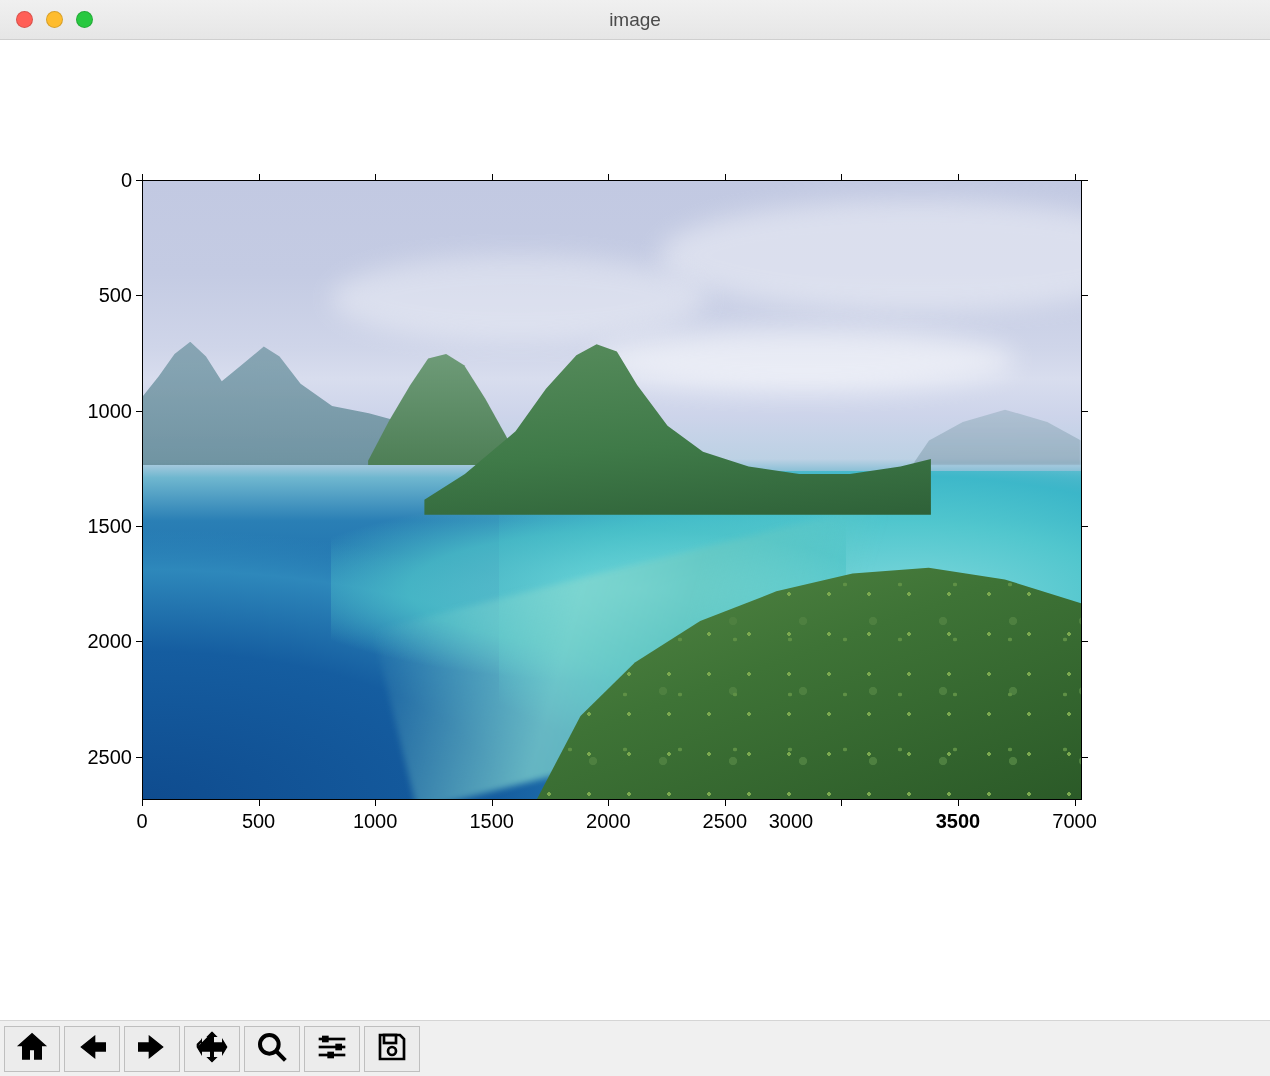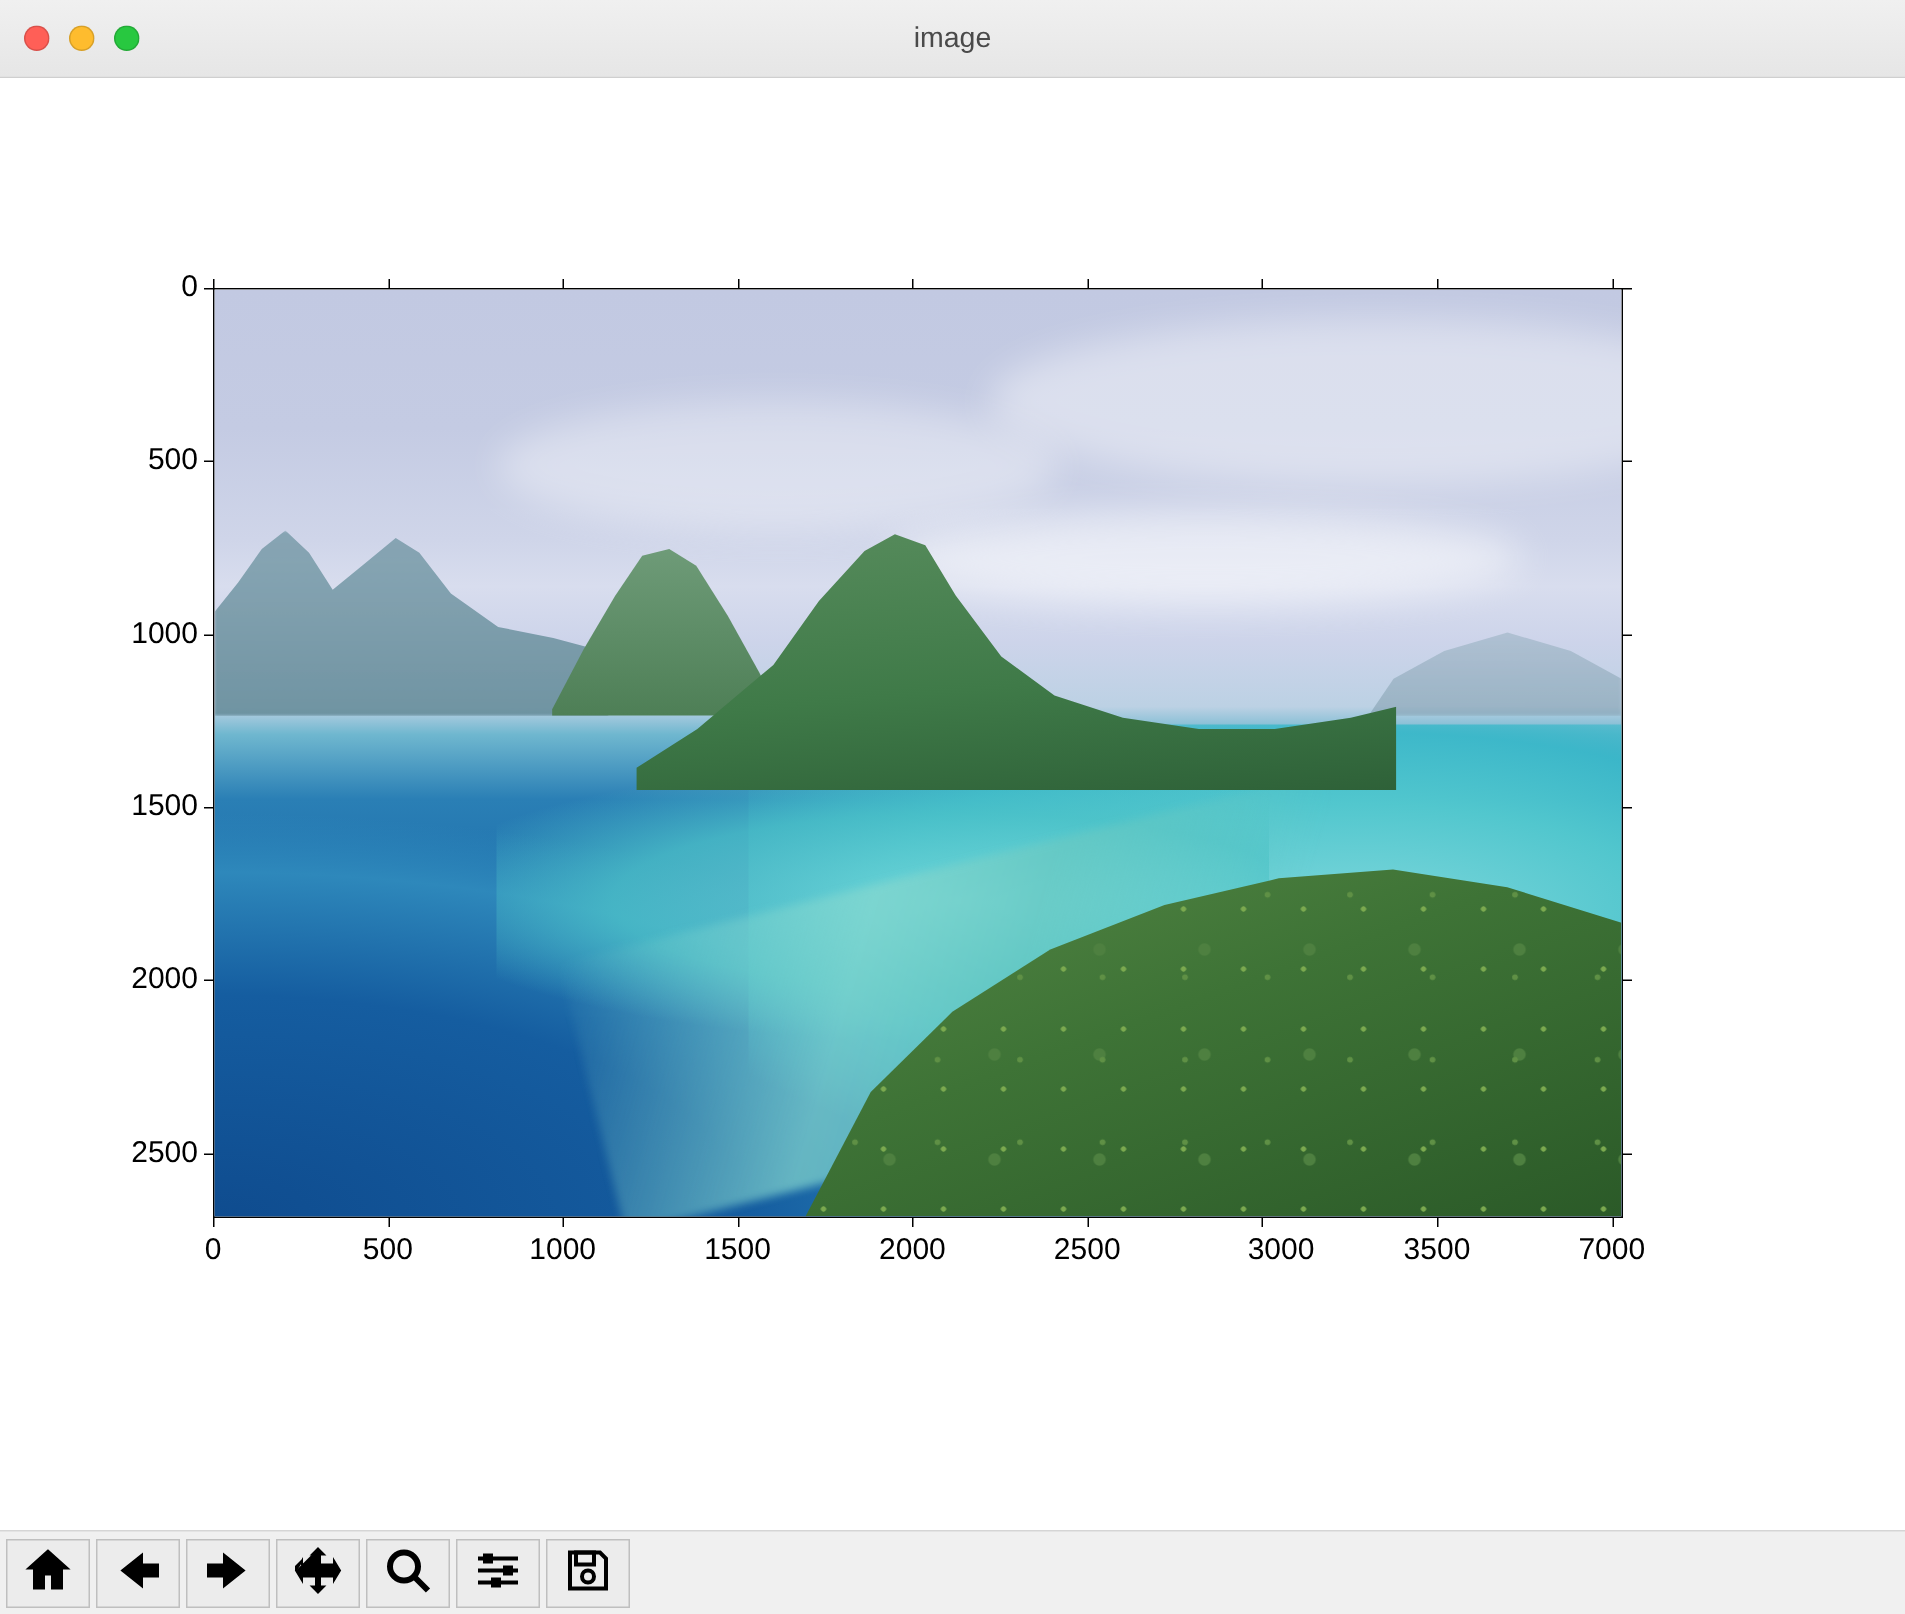--- a/index.html
+++ b/index.html
@@ -1,20 +1,20 @@
 <!DOCTYPE html>
 <html><head>
 <meta charset="utf-8">
 <style>
   * { box-sizing: border-box; margin: 0; padding: 0; }
   html, body { width: 1270px; height: 1076px; font-family: -apple-system, "Helvetica Neue", Arial, sans-serif; background: #fff; overflow: hidden; }
 
   
   .titlebar {
-    height: 52px;
+    height: 40px;
     background: linear-gradient(#f0f0f0,#e6e6e6);
     border-bottom: 1px solid #cfcfcf;
     display: flex;
     align-items: center;
     position: relative;
   }
   .traffic-lights { display: flex; gap: 13px; margin-left: 16px; }
   .tl { width: 17px; height: 17px; border-radius: 50%; border: 0.5px solid rgba(0,0,0,.15); }
   .tl.red    { background: #ff5f57; }
   .tl.yellow { background: #febc2e; }
@@ -182,24 +182,24 @@
       <div class="tick-x" style="left: 491.702px; top: 134px;"></div>
       <div class="lbl-x" style="left: 491.702px; top: 770px;">1500</div>
       <div class="tick-x" style="left: 608.27px; top: 760px;"></div>
       <div class="tick-x" style="left: 608.27px; top: 134px;"></div>
       <div class="lbl-x" style="left: 608.27px; top: 770px;">2000</div>
       <div class="tick-x" style="left: 724.837px; top: 760px;"></div>
       <div class="tick-x" style="left: 724.837px; top: 134px;"></div>
       <div class="lbl-x" style="left: 724.837px; top: 770px;">2500</div>
       <div class="tick-x" style="left: 841.405px; top: 760px;"></div>
       <div class="tick-x" style="left: 841.405px; top: 134px;"></div>
-      <div class="lbl-x" style="left: 854px; top: 770px; text-align: center;">3000</div>
+      <div class="lbl-x" style="left: 791px; top: 770px; text-align: center;">3000</div>
       <div class="tick-x" style="left: 957.972px; top: 760px;"></div>
       <div class="tick-x" style="left: 957.972px; top: 134px;"></div>
-      <div class="lbl-x" style="left: 957.972px; top: 770px;">3500</div>
+      <div class="lbl-x" style="left: 957.972px; top: 770px; font-weight: bold;">3500</div>
       <div class="tick-x" style="left: 1074.54px; top: 760px;"></div>
       <div class="tick-x" style="left: 1074.54px; top: 134px;"></div>
       <div class="lbl-x" style="left: 1074.54px; top: 770px;">7000</div>
     </div>
   <div id="ticks-y">
       <div class="tick-y" style="left: 136px; top: 140px;"></div>
       <div class="tick-y" style="left: 1082px; top: 140px;"></div>
       <div class="lbl-y" style="left: 117px; width: 15px; top: 140px;">0</div>
       <div class="tick-y" style="left: 136px; top: 255.327px;"></div>
       <div class="tick-y" style="left: 1082px; top: 255.327px;"></div>

